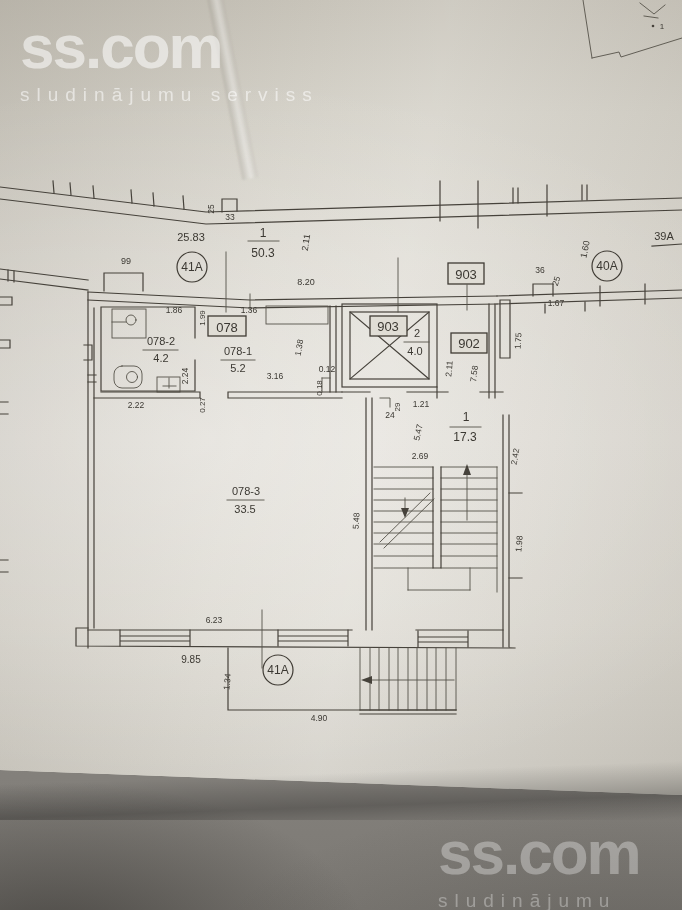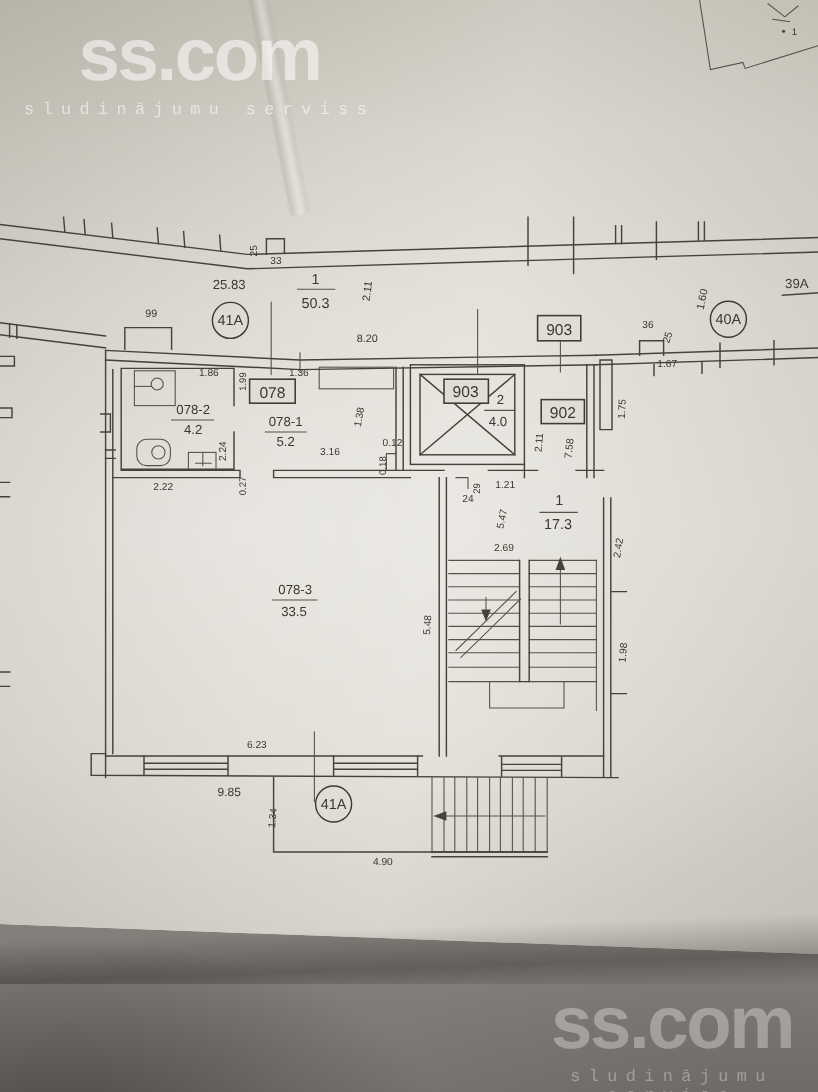--- a/index.html
+++ b/index.html
@@ -29,23 +29,23 @@
   .paper-shadow{
     position:absolute;left:0;top:0;width:682px;height:820px;pointer-events:none;
     background:linear-gradient(178deg, rgba(0,0,0,0) 93%, rgba(0,0,0,0.25) 97%, rgba(0,0,0,0) 100%);
   }
   .fold-crease{
     position:absolute;left:206px;top:-8px;width:16px;height:190px;
     transform:rotate(-11deg);transform-origin:top center;
     background:linear-gradient(90deg, rgba(96,90,79,0.18), rgba(255,255,255,0.35) 55%, rgba(96,90,79,0.10));
     filter:blur(1px);
   }
-  .watermark{position:absolute;color:#fff;pointer-events:none;text-align:center;}
+  .watermark{position:absolute;color:#fff;pointer-events:none;}
   .wm-brand{display:block;font-weight:bold;font-size:62px;line-height:1;letter-spacing:-2px;}
-  .wm-tagline{display:block;font-size:14px;letter-spacing:7px;margin-top:6px;font-family:Liberation Mono, monospace;}
+  .wm-tagline{display:block;font-size:19px;letter-spacing:7px;margin-top:6px;}
   .wm-top{left:20px;top:16px;opacity:0.55;}
   .wm-bottom{left:438px;top:822px;opacity:0.32;}
   svg{position:absolute;left:0;top:0;}
   svg text{fill:#3b3832;font-family:"Liberation Sans",sans-serif;}
   .w{stroke:#46423b;fill:none;stroke-width:1.2;stroke-linecap:square;}
   .thin{stroke:#56524a;fill:none;stroke-width:0.9;stroke-linecap:square;}
   .boxfill{fill:#e0ddd5;stroke:#3f3b34;stroke-width:1.3;}
   .circ{fill:none;stroke:#3f3b34;stroke-width:1.2;}
   .arrowhead{fill:#46423b;stroke:none;}
 </style>

